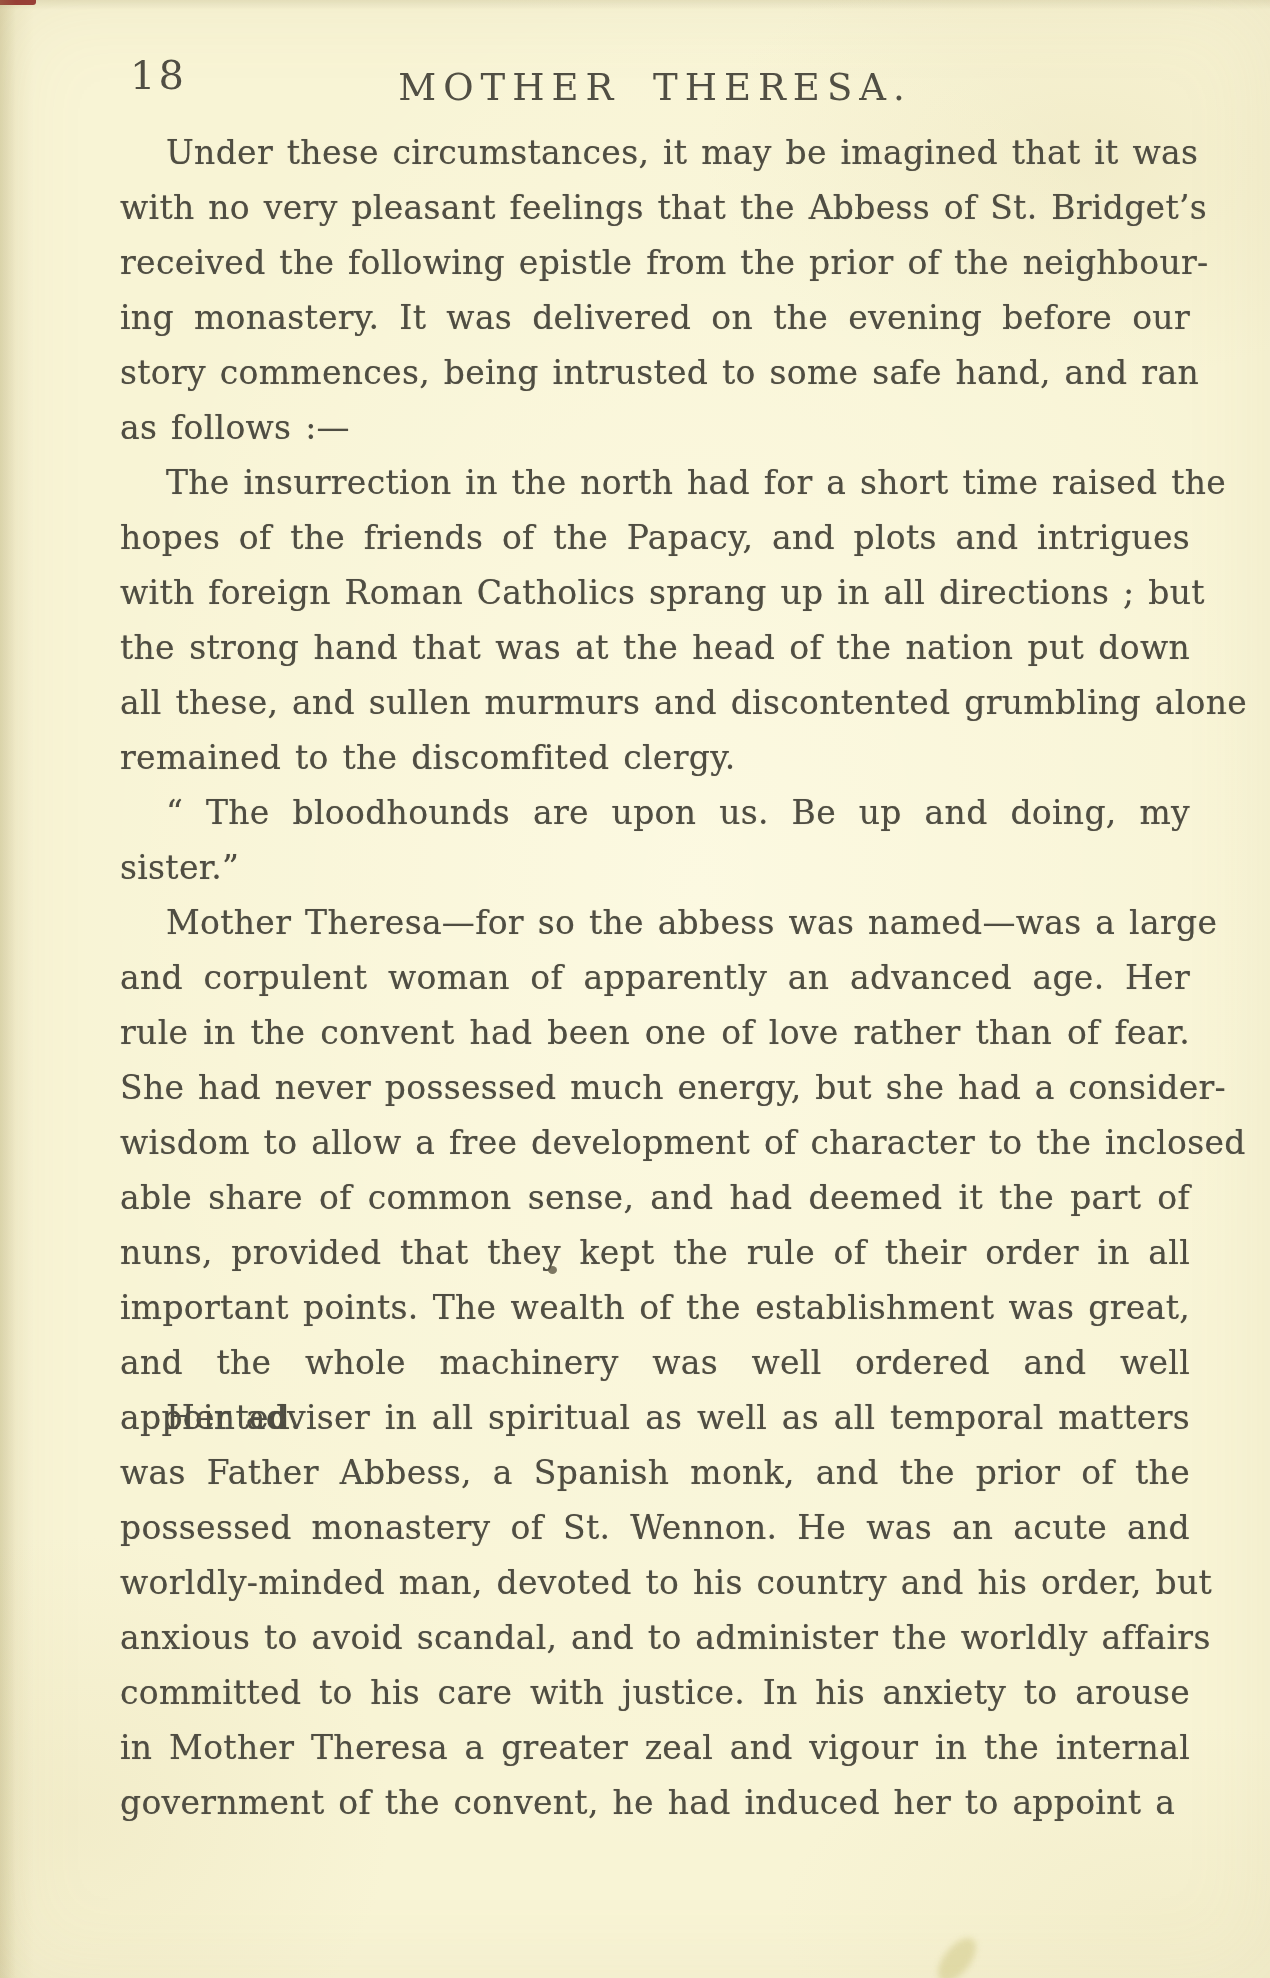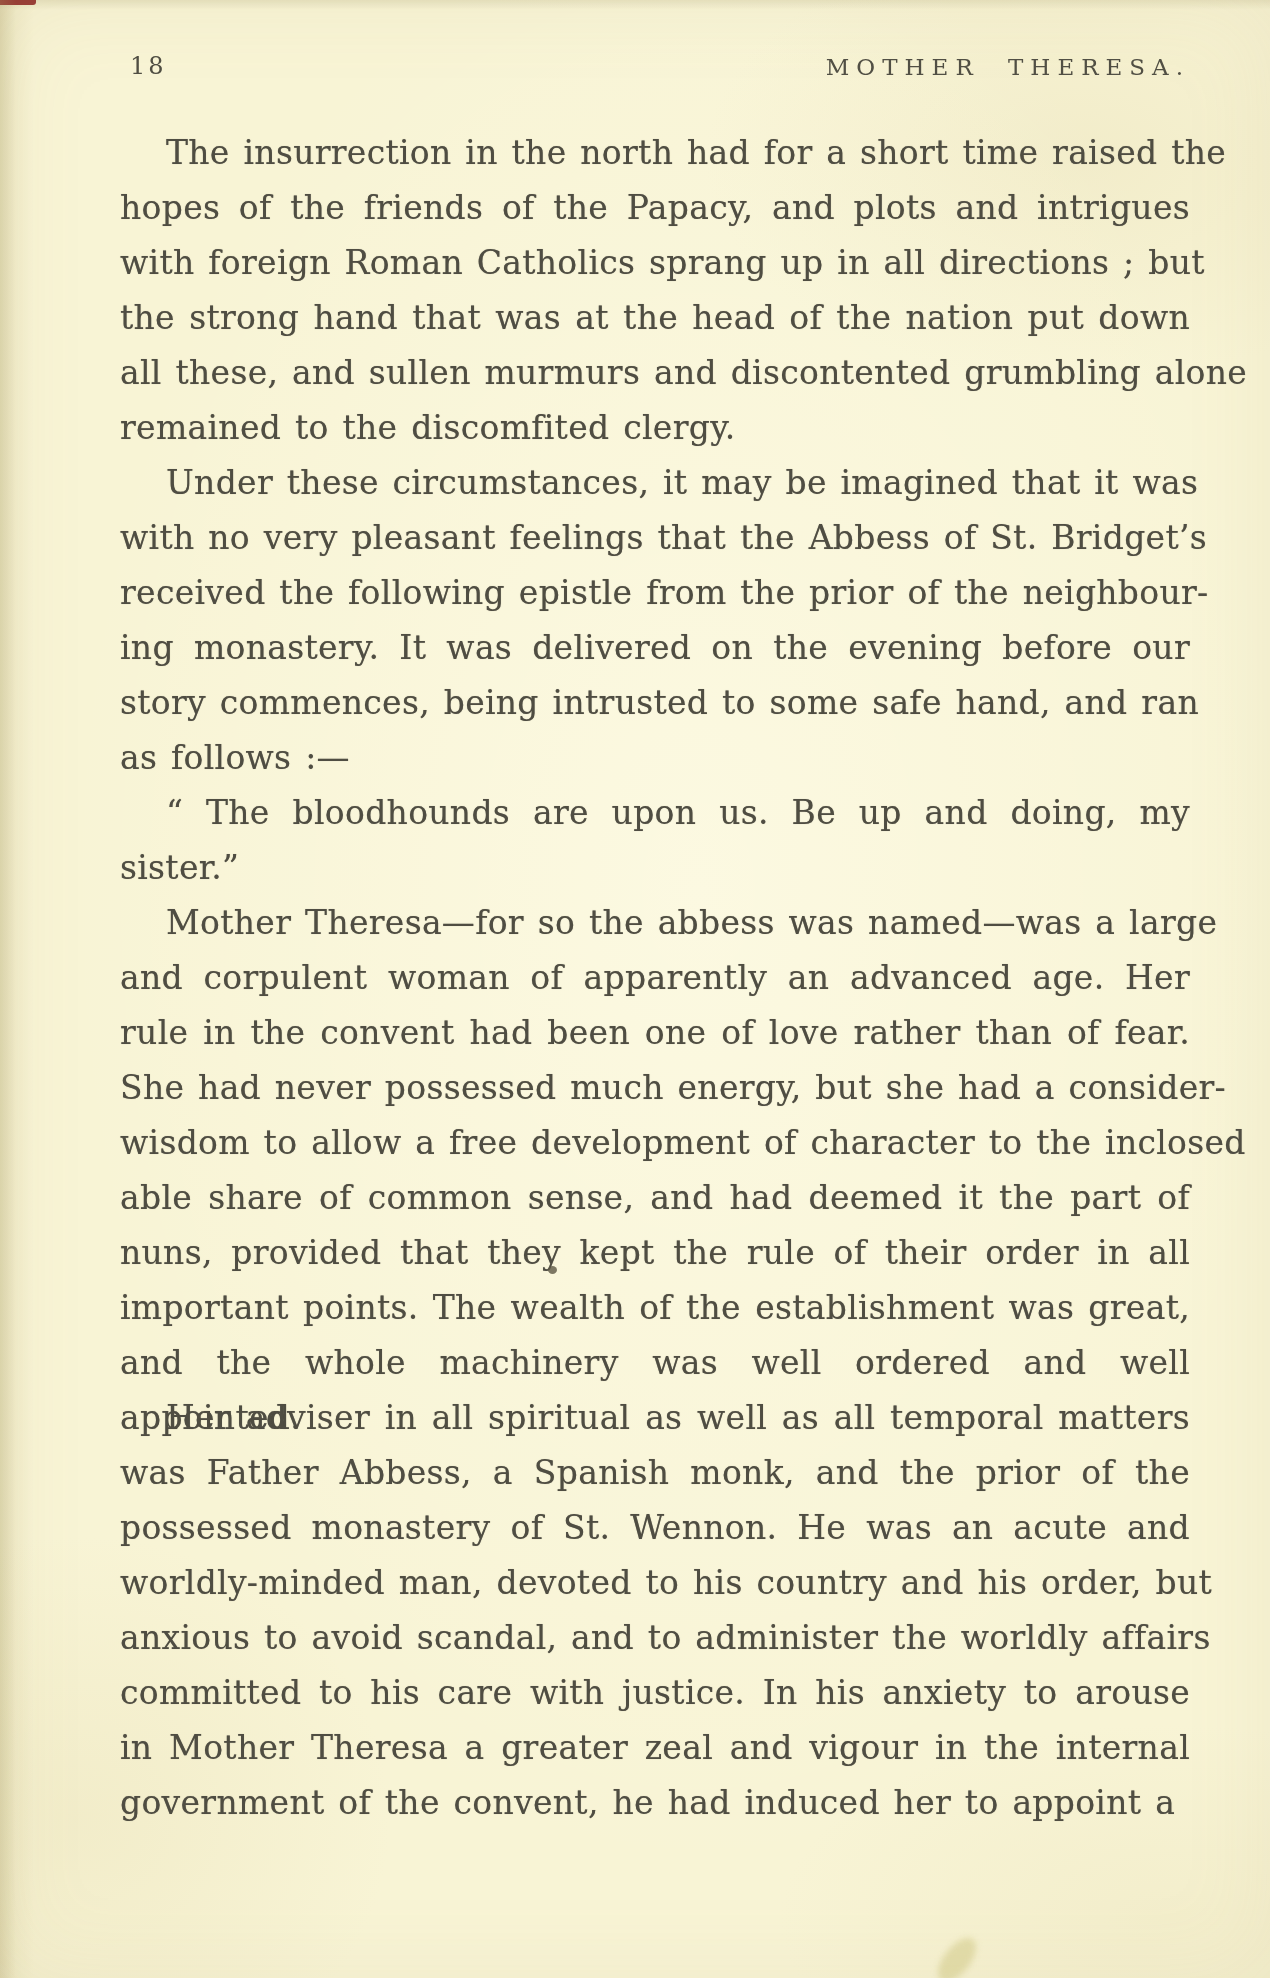--- a/index.html
+++ b/index.html
@@ -28,31 +28,31 @@
     position: absolute;
     left: 120px;
     top: 52px;
     width: 1070px;
     height: 48px;
   }
   .page-number {
     position: absolute;
     left: 10px;
     top: 0;
-    font-size: 24px;
+    font-size: 40px;
     letter-spacing: 3px;
     color: #504e43;
   }
   .running-title {
     position: absolute;
     left: 0;
     right: 0;
-    top: 2px;
-    text-align: right;
-    font-size: 23px;
+    top: 14px;
+    text-align: center;
+    font-size: 37px;
     letter-spacing: 7px;
     word-spacing: 14px;
     color: #514f44;
   }
   .text-block {
     position: absolute;
     left: 120px;
     top: 125px;
     width: 1070px;
   }
@@ -116,34 +116,34 @@
   <div class="red-fleck"></div>
   <div class="edge-shade-left"></div>
 
   <div class="header">
     <span class="page-number">18</span>
     <span class="running-title">MOTHER THERESA.</span>
   </div>
 
   <div class="text-block">
       <div class="paragraph">
+        <div class="line indent">Under these circumstances, it may be imagined that it was</div>
+        <div class="line">with no very pleasant feelings that the Abbess of St. Bridget’s</div>
+        <div class="line">received the following epistle from the prior of the neighbour-</div>
+        <div class="line">ing monastery.  It was delivered on the evening before our</div>
+        <div class="line">story commences, being intrusted to some safe hand, and ran</div>
+        <div class="line last">as follows :—</div>
+      </div>
+      <div class="paragraph">
         <div class="line indent">The insurrection in the north had for a short time raised the</div>
         <div class="line">hopes of the friends of the Papacy, and plots and intrigues</div>
         <div class="line">with foreign Roman Catholics sprang up in all directions ; but</div>
         <div class="line">the strong hand that was at the head of the nation put down</div>
         <div class="line">all these, and sullen murmurs and discontented grumbling alone</div>
         <div class="line last">remained to the discomfited clergy.</div>
-      </div>
-      <div class="paragraph">
-        <div class="line indent">Under these circumstances, it may be imagined that it was</div>
-        <div class="line">with no very pleasant feelings that the Abbess of St. Bridget’s</div>
-        <div class="line">received the following epistle from the prior of the neighbour-</div>
-        <div class="line">ing monastery.  It was delivered on the evening before our</div>
-        <div class="line">story commences, being intrusted to some safe hand, and ran</div>
-        <div class="line last">as follows :—</div>
       </div>
       <div class="paragraph">
         <div class="line indent">“ The bloodhounds are upon us.  Be up and doing, my</div>
         <div class="line last">sister.”</div>
       </div>
       <div class="paragraph">
         <div class="line indent">Mother Theresa—for so the abbess was named—was a large</div>
         <div class="line">and corpulent woman of apparently an advanced age.  Her</div>
         <div class="line">rule in the convent had been one of love rather than of fear.</div>
         <div class="line">She had never possessed much energy, but she had a consider-</div>

